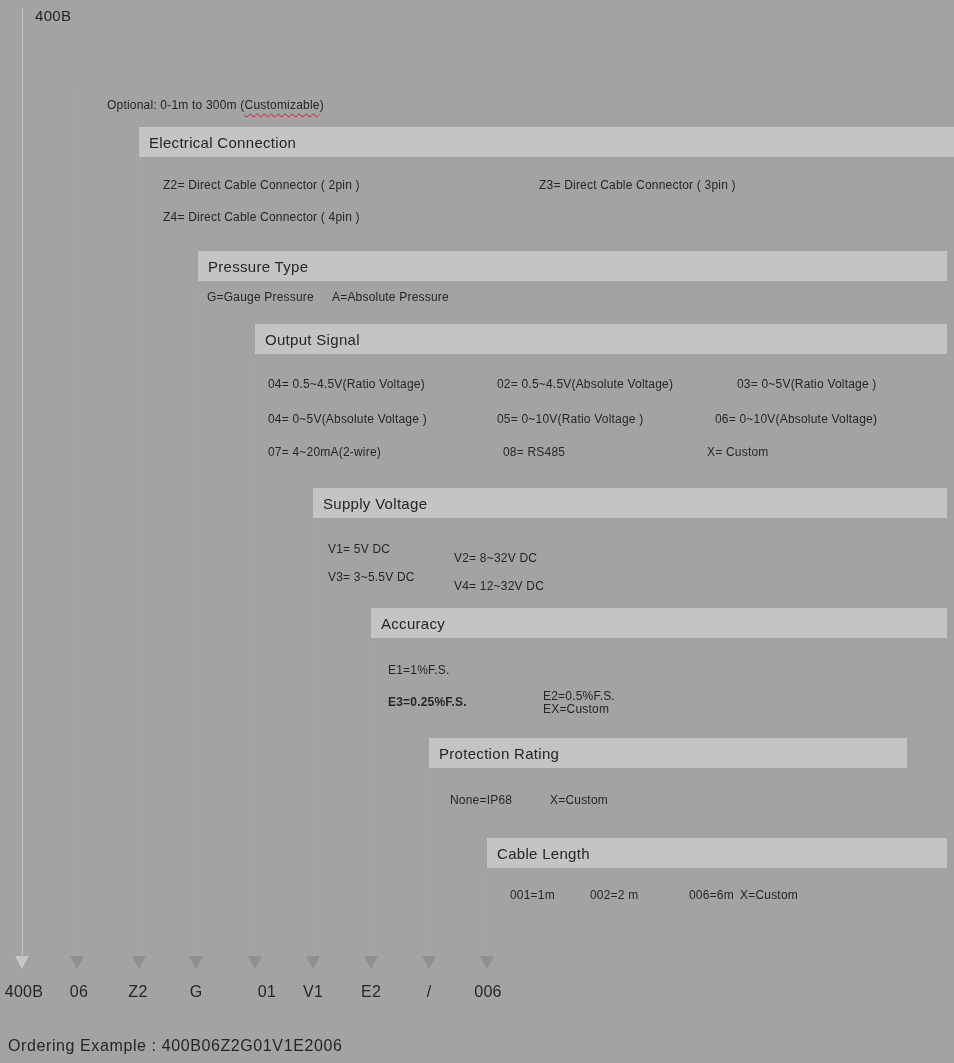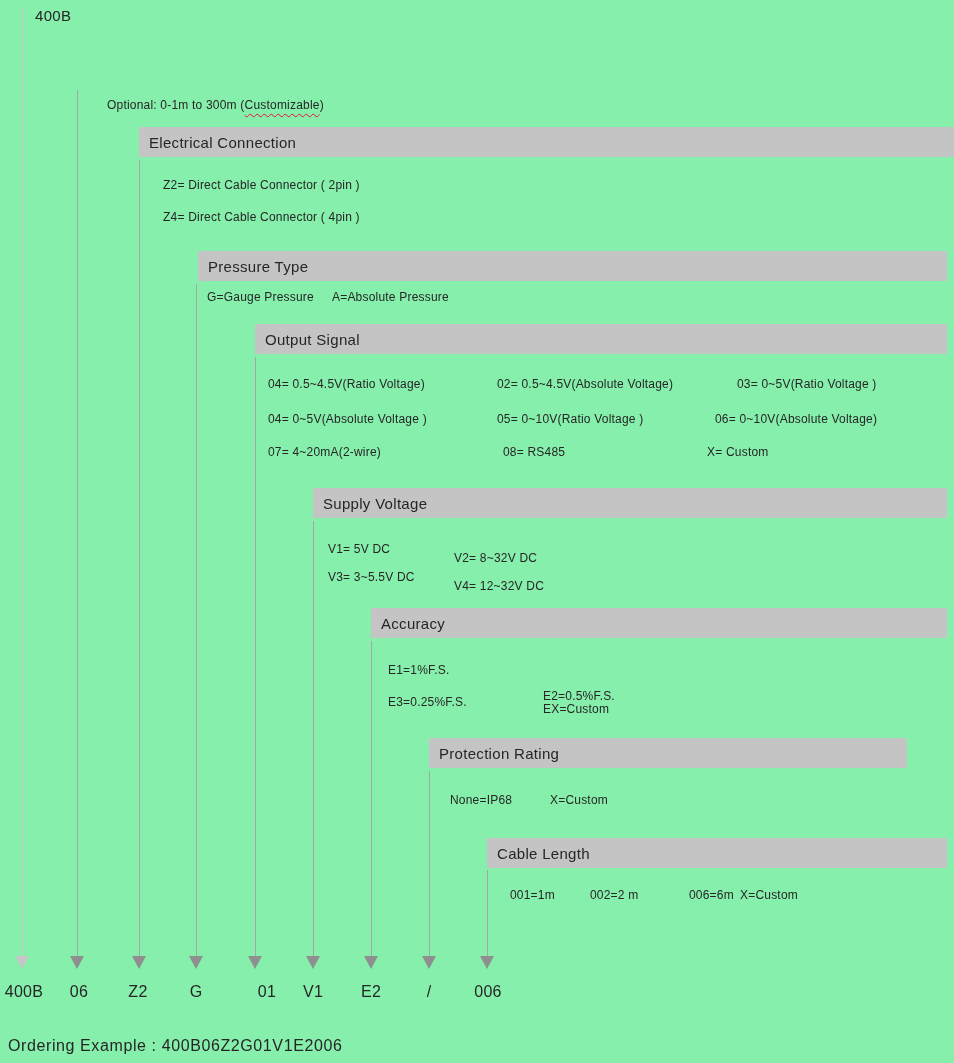--- a/index.html
+++ b/index.html
@@ -7,21 +7,21 @@
     --line:#a6a6a6;
     --line-light:#c6c6c6;
     --arrow:#8f8f8f;
     --text:#262626;
     --squiggle:#e8112d;
   }
   html,body{margin:0;padding:0;background:#ffffff;}
   .canvas{
     position:relative;
     width:954px;height:1063px;
-    background:#86efac;
+    background:#a3a3a3;
     font-family:"Liberation Sans", sans-serif;
     color:var(--text);
     overflow:hidden;
   }
   .vline{position:absolute;width:1px;background:var(--line);}
   .vline.light{background:var(--line-light);}
   .arrow{
     position:absolute;width:0;height:0;
     border-left:7px solid transparent;
     border-right:7px solid transparent;
@@ -74,20 +74,21 @@
   <div class="arrow" style="left:480px;top:956px;"></div>
 
   <span class="model" style="left:35px;top:7px;">400B</span>
 
   <span class="opt" style="left:107px;top:98px;"><span>Optional: 0-1m to 300m (</span><span class="squiggle">Customizable</span><span>)</span></span>
 
   <div class="bar" style="left:139px;top:127px;width:832px;">
     <span>Electrical Connection</span>
   </div>
   <span class="opt" style="left:163px;top:178px;">Z2= Direct Cable Connector ( 2pin )</span>
+  <span class="opt" style="left:539px;top:178px;">Z3= Direct Cable Connector ( 3pin )</span>
   <span class="opt" style="left:163px;top:210px;">Z4= Direct Cable Connector ( 4pin )</span>
 
   <div class="bar" style="left:198px;top:251px;width:749px;">
     <span>Pressure Type</span>
   </div>
   <span class="opt" style="left:207px;top:290px;">G=Gauge Pressure</span>
   <span class="opt" style="left:332px;top:290px;">A=Absolute Pressure</span>
 
   <div class="bar" style="left:255px;top:324px;width:692px;">
     <span>Output Signal</span>
@@ -108,21 +109,21 @@
   <span class="opt" style="left:328px;top:542px;">V1= 5V DC</span>
   <span class="opt" style="left:454px;top:551px;">V2= 8~32V DC</span>
   <span class="opt" style="left:328px;top:570px;">V3= 3~5.5V DC</span>
   <span class="opt" style="left:454px;top:579px;">V4= 12~32V DC</span>
 
   <div class="bar" style="left:371px;top:608px;width:576px;">
     <span>Accuracy</span>
   </div>
   <span class="opt" style="left:388px;top:663px;">E1=1%F.S.</span>
   <span class="opt" style="left:543px;top:689px;">E2=0.5%F.S.</span>
-  <span class="opt" style="left:388px;top:695px;">E3=0.25%F.S.</span>
+  <span class="opt" style="left:388px;top:695px;font-weight:bold;">E3=0.25%F.S.</span>
   <span class="opt" style="left:543px;top:702px;">EX=Custom</span>
 
   <div class="bar" style="left:429px;top:738px;width:478px;">
     <span>Protection Rating</span>
   </div>
   <span class="opt" style="left:450px;top:793px;">None=IP68</span>
   <span class="opt" style="left:550px;top:793px;">X=Custom</span>
 
   <div class="bar" style="left:487px;top:838px;width:460px;">
     <span>Cable Length</span>

